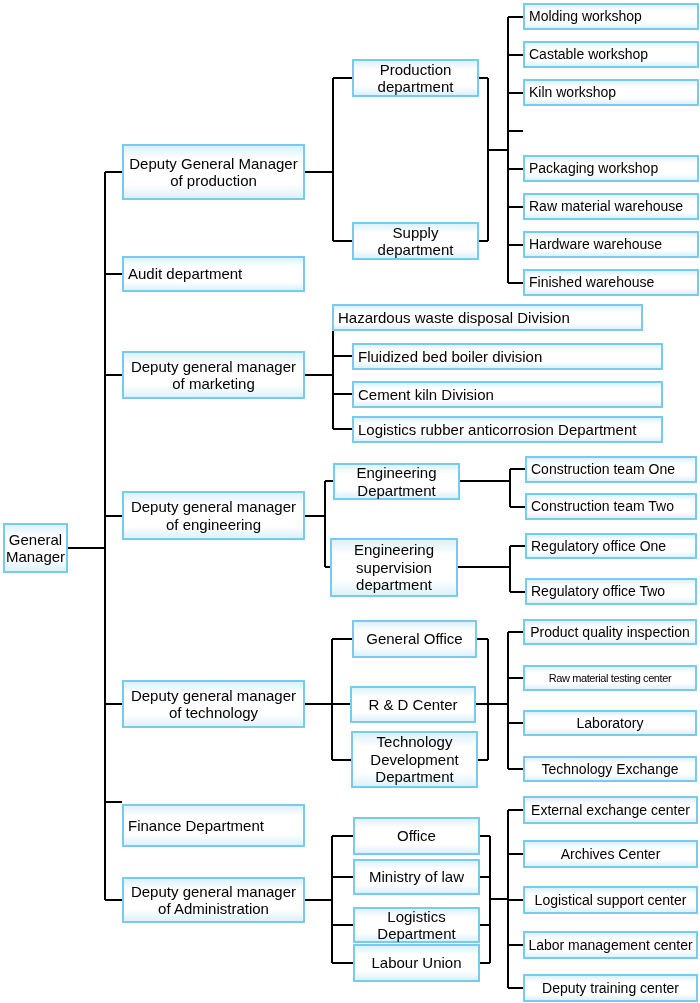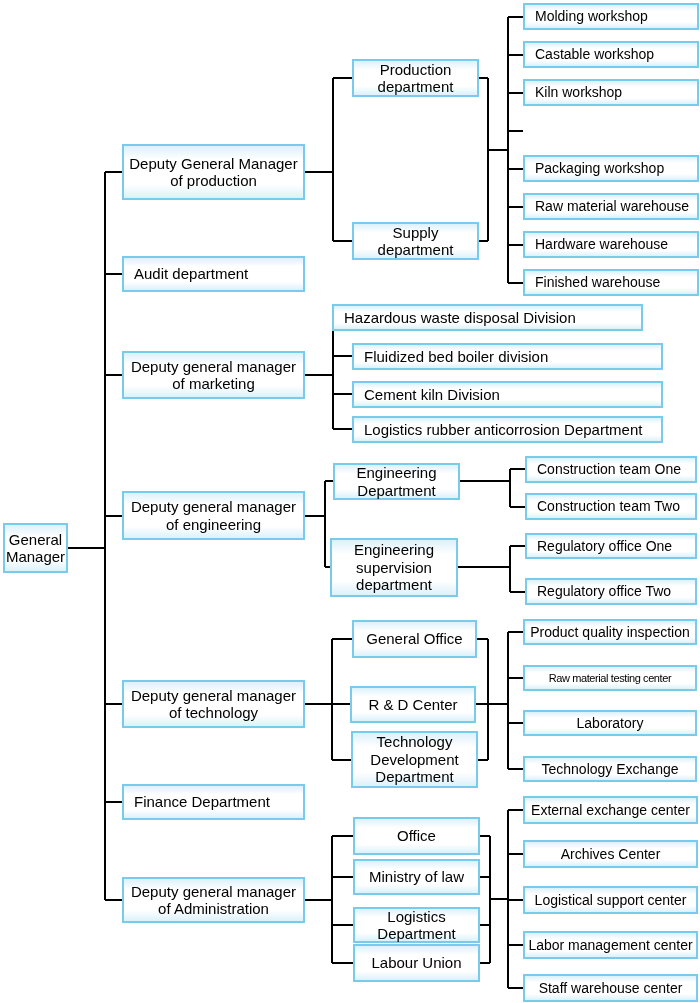--- a/index.html
+++ b/index.html
@@ -5,21 +5,21 @@
   html,body{margin:0;padding:0;background:#fff;}
   .stage{position:relative;width:700px;height:1003px;background:#fff;overflow:hidden;
          font-family:"Liberation Sans",sans-serif;}
   .wires{position:absolute;left:0;top:0;z-index:1;}
   .box{position:absolute;z-index:2;box-sizing:border-box;
        border:2px solid #79cbec;
        background:linear-gradient(180deg,#dcf1fa 0%,#ffffff 26%,#ffffff 74%,#dcf1fa 100%);
        display:flex;align-items:center;justify-content:center;
        text-align:center;color:#000;
        font:15px/1.16 "Liberation Sans",sans-serif;white-space:pre-line;}
-  .la{justify-content:flex-start;text-align:left;padding-left:10px;}
+  .la{justify-content:flex-start;text-align:left;padding-left:4px;}
   .sm{font-size:14px;}
   .xs{font-size:11px;letter-spacing:-0.4px;}
 </style>
 </head>
 <body>
 
 <div class="stage">
 
   <svg class="wires" width="700" height="1003" viewBox="0 0 700 1003" shape-rendering="crispEdges">
     <path fill="none" stroke="#000000" stroke-width="2" d="
@@ -46,21 +46,21 @@
 
   <div class="box" style="left:122px;top:144px;width:183px;height:56px">Deputy General Manager
 of production</div>
   <div class="box la" style="left:122px;top:256px;width:183px;height:36px">Audit department</div>
   <div class="box" style="left:122px;top:351px;width:183px;height:48px">Deputy general manager
 of marketing</div>
   <div class="box" style="left:122px;top:491px;width:183px;height:49px">Deputy general manager
 of engineering</div>
   <div class="box" style="left:122px;top:680px;width:183px;height:48px">Deputy general manager
 of technology</div>
-  <div class="box la" style="left:122px;top:784px;width:183px;height:36px">Finance Department</div>
+  <div class="box la" style="left:122px;top:804px;width:183px;height:43px">Finance Department</div>
   <div class="box" style="left:122px;top:877px;width:183px;height:46px">Deputy general manager
 of Administration</div>
 
   <div class="box" style="left:352px;top:59px;width:127px;height:38px">Production
 department</div>
   <div class="box" style="left:352px;top:222px;width:127px;height:38px">Supply
 department</div>
 
   <div class="box la sm" style="left:523px;top:3px;width:176px;height:27px">Molding workshop</div>
   <div class="box la sm" style="left:523px;top:41px;width:176px;height:27px">Castable workshop</div>
@@ -97,15 +97,15 @@
 
   <div class="box" style="left:353px;top:817px;width:127px;height:38px">Office</div>
   <div class="box" style="left:353px;top:859px;width:127px;height:36px">Ministry of law</div>
   <div class="box" style="left:353px;top:907px;width:127px;height:36px">Logistics
 Department</div>
   <div class="box" style="left:353px;top:944px;width:127px;height:38px">Labour Union</div>
   <div class="box sm" style="left:523px;top:796px;width:175px;height:28px">External exchange center</div>
   <div class="box sm" style="left:523px;top:840px;width:175px;height:28px">Archives Center</div>
   <div class="box sm" style="left:523px;top:886px;width:175px;height:28px">Logistical support center</div>
   <div class="box sm" style="left:523px;top:931px;width:175px;height:28px">Labor management center</div>
-  <div class="box sm" style="left:523px;top:974px;width:175px;height:28px">Staff warehouse center</div>
+  <div class="box sm" style="left:523px;top:974px;width:175px;height:28px">Deputy training center</div>
 
 </div>
 
 </body></html>

